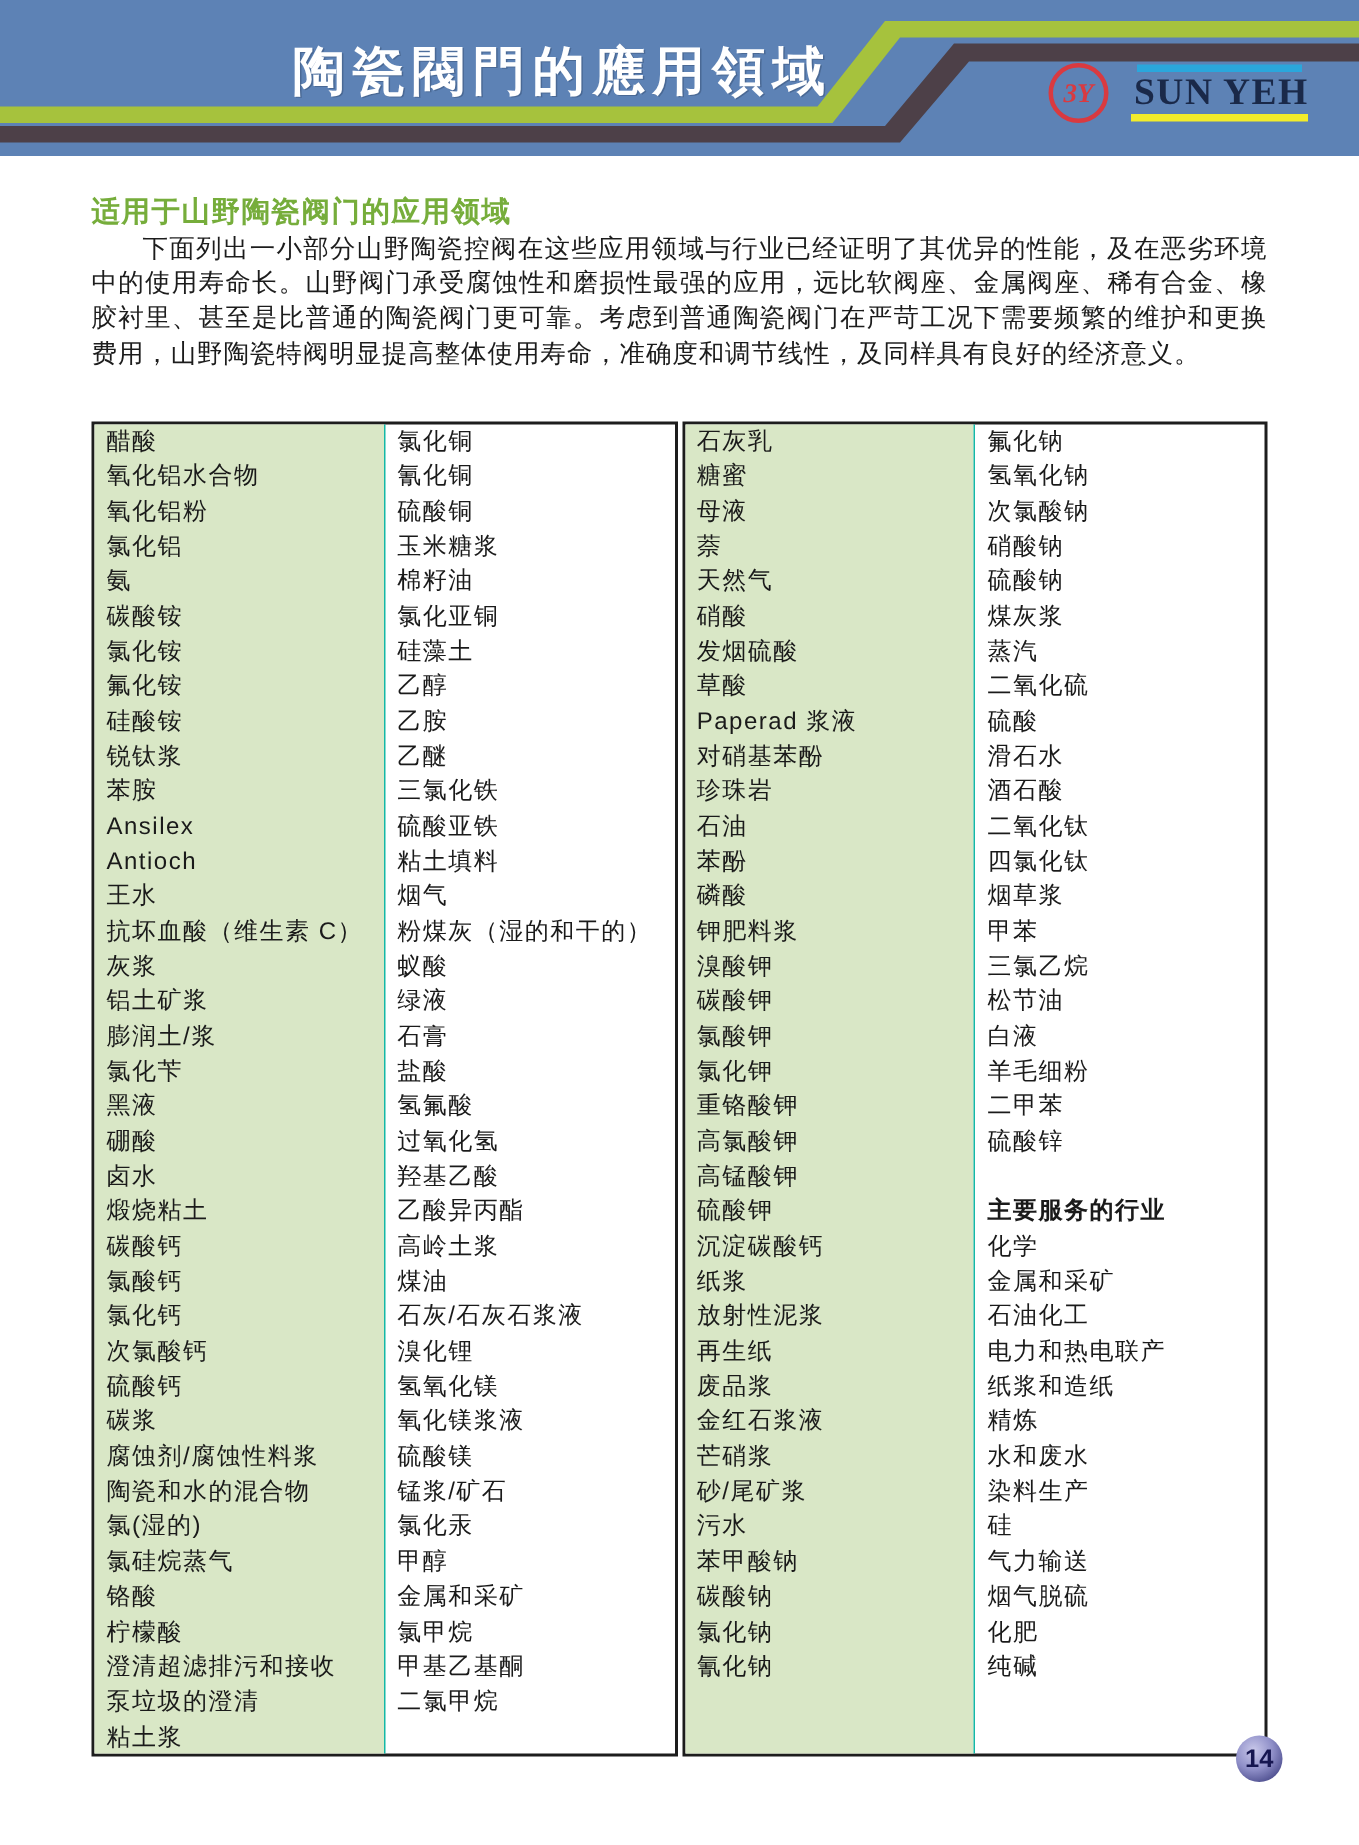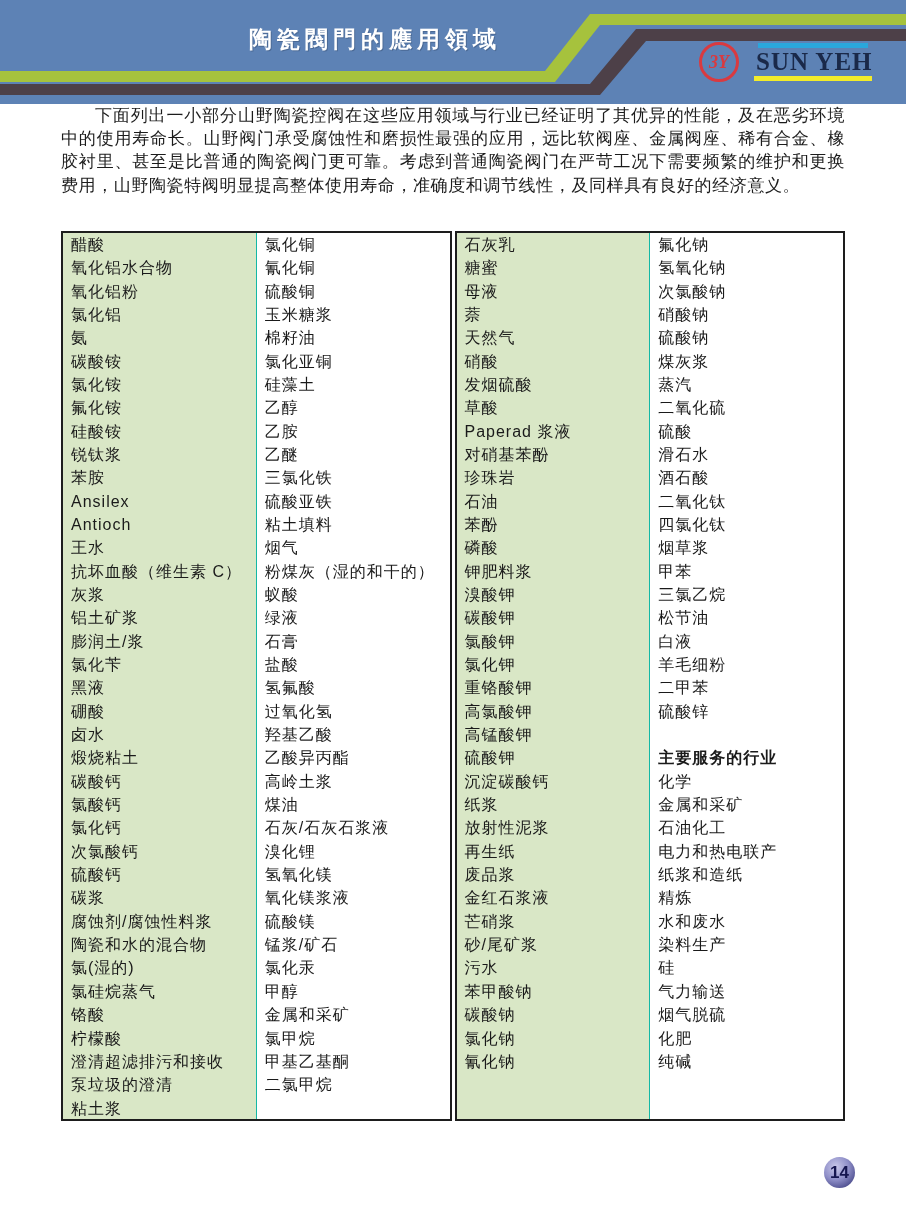--- a/index.html
+++ b/index.html
@@ -4,21 +4,21 @@
 <style>
   * { margin:0; padding:0; box-sizing:border-box; }
   html,body { background:#ffffff; }
   body { font-family:"Liberation Sans", sans-serif; }
   .page { position:relative; width:906px; height:1230px; background:#ffffff; overflow:hidden; }
 
   
   .hdr { position:relative; width:906px; height:104px; background:#5d82b5; }
   .hdr svg { position:absolute; left:0; top:0; }
   .hdr-title { position:absolute; left:115px; top:24px; width:520px; text-align:center;
-               color:#ffffff; font-size:23px; font-weight:bold; letter-spacing:5px;
+               color:#ffffff; font-size:35px; font-weight:bold; letter-spacing:5px;
                text-shadow:1px 1px 0 rgba(40,60,90,.35); }
   .logo { position:absolute; left:699px; top:42px; display:flex; align-items:center; }
   .logo-ring { width:40px; height:40px; border:3px solid #d93a40; border-radius:50%;
                display:flex; align-items:center; justify-content:center;
                color:#d93a40; font-family:"Liberation Serif", serif; font-style:italic;
                font-weight:bold; font-size:18px; }
   .logo-txt { margin-left:15px; display:flex; flex-direction:column; }
   .bar-cyan { width:110px; height:5px; background:#2aa7dc; margin-left:4px; }
   .logo-name { font-family:"Liberation Serif", serif; font-weight:bold; font-size:25px;
                color:#1a2949; letter-spacing:1px; line-height:28px; padding:0 2px; }
@@ -65,20 +65,21 @@
       </div>
       <div class="logo-txt">
         <div class="bar-cyan"></div>
         <div class="logo-name">SUN YEH</div>
         <div class="bar-yellow"></div>
       </div>
     </div>
   </header>
 
   <main class="content">
+    <h2 class="sec-heading">适用于山野陶瓷阀门的应用领域</h2>
     <p class="intro-p">下面列出一小部分山野陶瓷控阀在这些应用领域与行业已经证明了其优异的性能，及在恶劣环境中的使用寿命长。山野阀门承受腐蚀性和磨损性最强的应用，远比软阀座、金属阀座、稀有合金、橡胶衬里、甚至是比普通的陶瓷阀门更可靠。考虑到普通陶瓷阀门在严苛工况下需要频繁的维护和更换费用，山野陶瓷特阀明显提高整体使用寿命，准确度和调节线性，及同样具有良好的经济意义。</p>
 
     <div class="table-wrap">
       <div class="half">
         <div class="col green">
             <div class="cell">醋酸</div>
             <div class="cell">氧化铝水合物</div>
             <div class="cell">氧化铝粉</div>
             <div class="cell">氯化铝</div>
             <div class="cell">氨</div>

